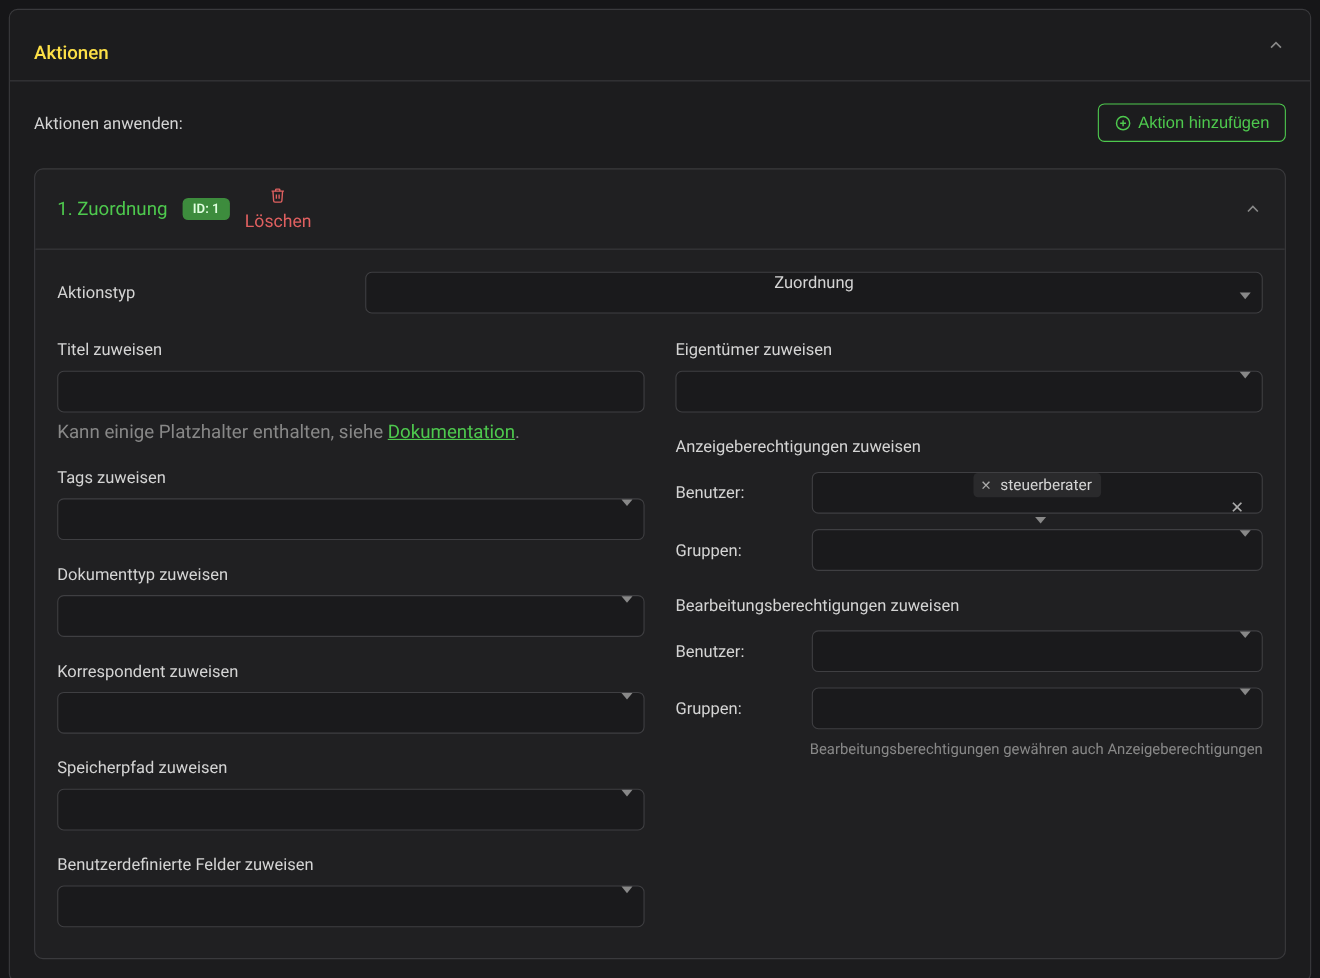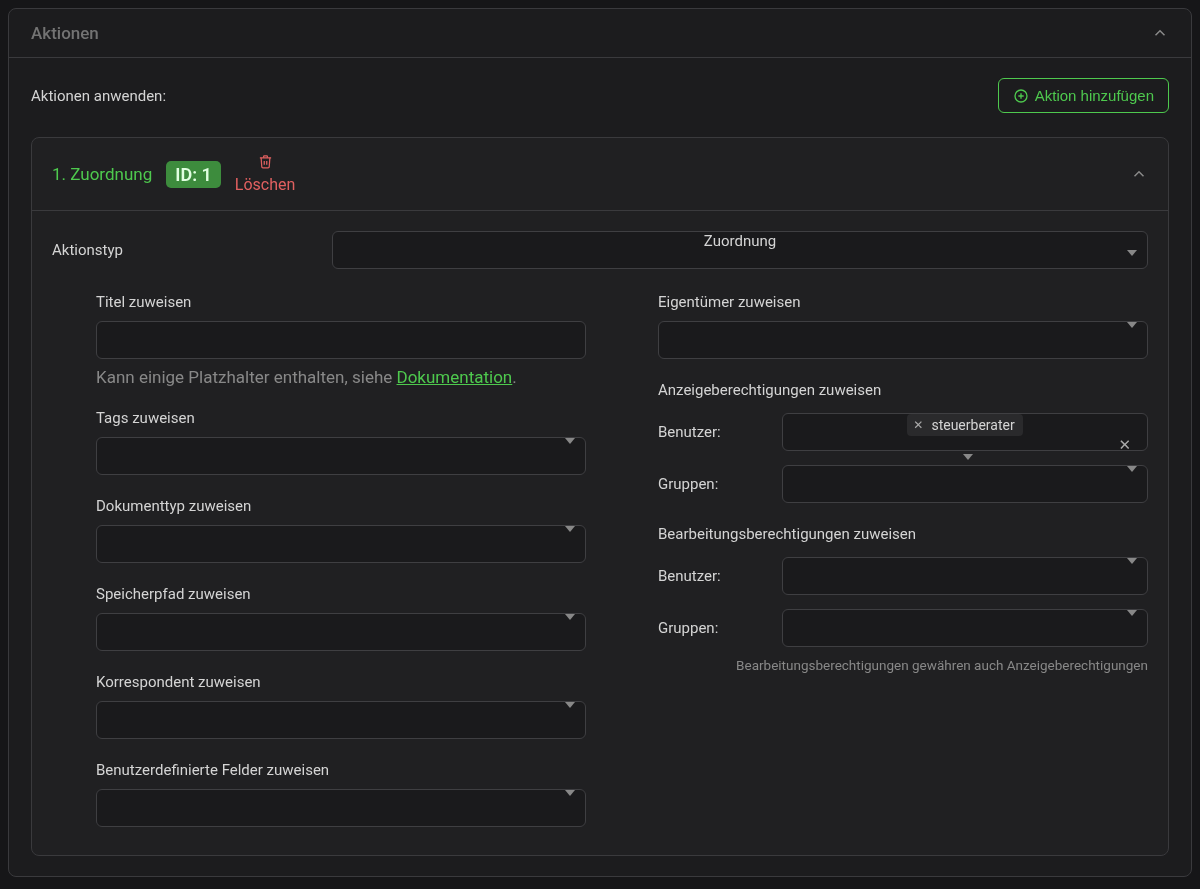--- a/index.html
+++ b/index.html
@@ -18,23 +18,24 @@
     overflow: hidden;
   }
   .section-header {
     display: flex;
     justify-content: space-between;
     align-items: center;
     padding: 14px 22px;
     border-bottom: 1px solid #3a3a3d;
   }
   .section-title {
-    color: #737373;
+    color: #fde047;
     font-size: 17px;
     font-weight: 500;
+    margin-top: 16px;
   }
   .chevron-icon {
     width: 18px; height: 18px;
     color: #888;
     cursor: pointer;
   }
   .section-body {
     padding: 20px 22px;
   }
   .top-row {
@@ -66,21 +67,21 @@
     display: flex;
     align-items: center;
     gap: 14px;
     padding: 16px 20px;
     border-bottom: 1px solid #3a3a3d;
   }
   .inner-title { color: #4ec94e; font-size: 17px; }
   .badge {
     background: #3d8c3d;
     color: #e0ffe0;
-    font-size: 18px;
+    font-size: 12px;
     font-weight: 600;
     padding: 3px 9px;
     border-radius: 5px;
   }
   .delete-link {
     display: inline-flex;
     align-items: center;
     gap: 6px;
     color: #e06060;
     cursor: pointer;
@@ -92,21 +93,21 @@
   .row-wide {
     display: flex;
     align-items: center;
     gap: 20px;
     margin-bottom: 24px;
   }
   .row-wide .lbl { width: 260px; color: #d4d4d4; }
   .row-wide .fld { flex: 1; }
   .cols { display: flex; gap: 28px; }
   .col { flex: 1; min-width: 0; }
-  .field-group { margin-bottom: 22px; margin-left: 44px; }
+  .field-group { margin-bottom: 22px; }
   .field-label { display: block; margin-bottom: 10px; color: #d4d4d4; }
   .subsection-label { display: block; margin-bottom: 14px; color: #d4d4d4; }
   .help-text { font-size: 17px; color: #888; margin-top: 8px; }
   .help-link { color: #4ec94e; text-decoration: underline; cursor: pointer; }
   .help-note { font-size: 13.5px; color: #888; margin-top: 10px; text-align: right; }
   .control {
     width: 100%;
     background: #1a1a1c;
     border: 1px solid #3f3f42;
     border-radius: 6px;
@@ -236,28 +237,28 @@
             </div>
 
             <div class="field-group">
               <label class="field-label">Dokumenttyp zuweisen</label>
               <div class="control dropdown">
                 <span class="dd-caret"></span>
               </div>
             </div>
 
             <div class="field-group">
+              <label class="field-label">Korrespondent zuweisen</label>
+              <div class="control dropdown">
+                <span class="dd-caret"></span>
+              </div>
+            </div>
+
+            <div class="field-group">
               <label class="field-label">Speicherpfad zuweisen</label>
-              <div class="control dropdown">
-                <span class="dd-caret"></span>
-              </div>
-            </div>
-
-            <div class="field-group">
-              <label class="field-label">Korrespondent zuweisen</label>
               <div class="control dropdown">
                 <span class="dd-caret"></span>
               </div>
             </div>
 
             <div class="field-group" style="margin-bottom:0;">
               <label class="field-label">Benutzerdefinierte Felder zuweisen</label>
               <div class="control dropdown">
                 <span class="dd-caret"></span>
               </div>

